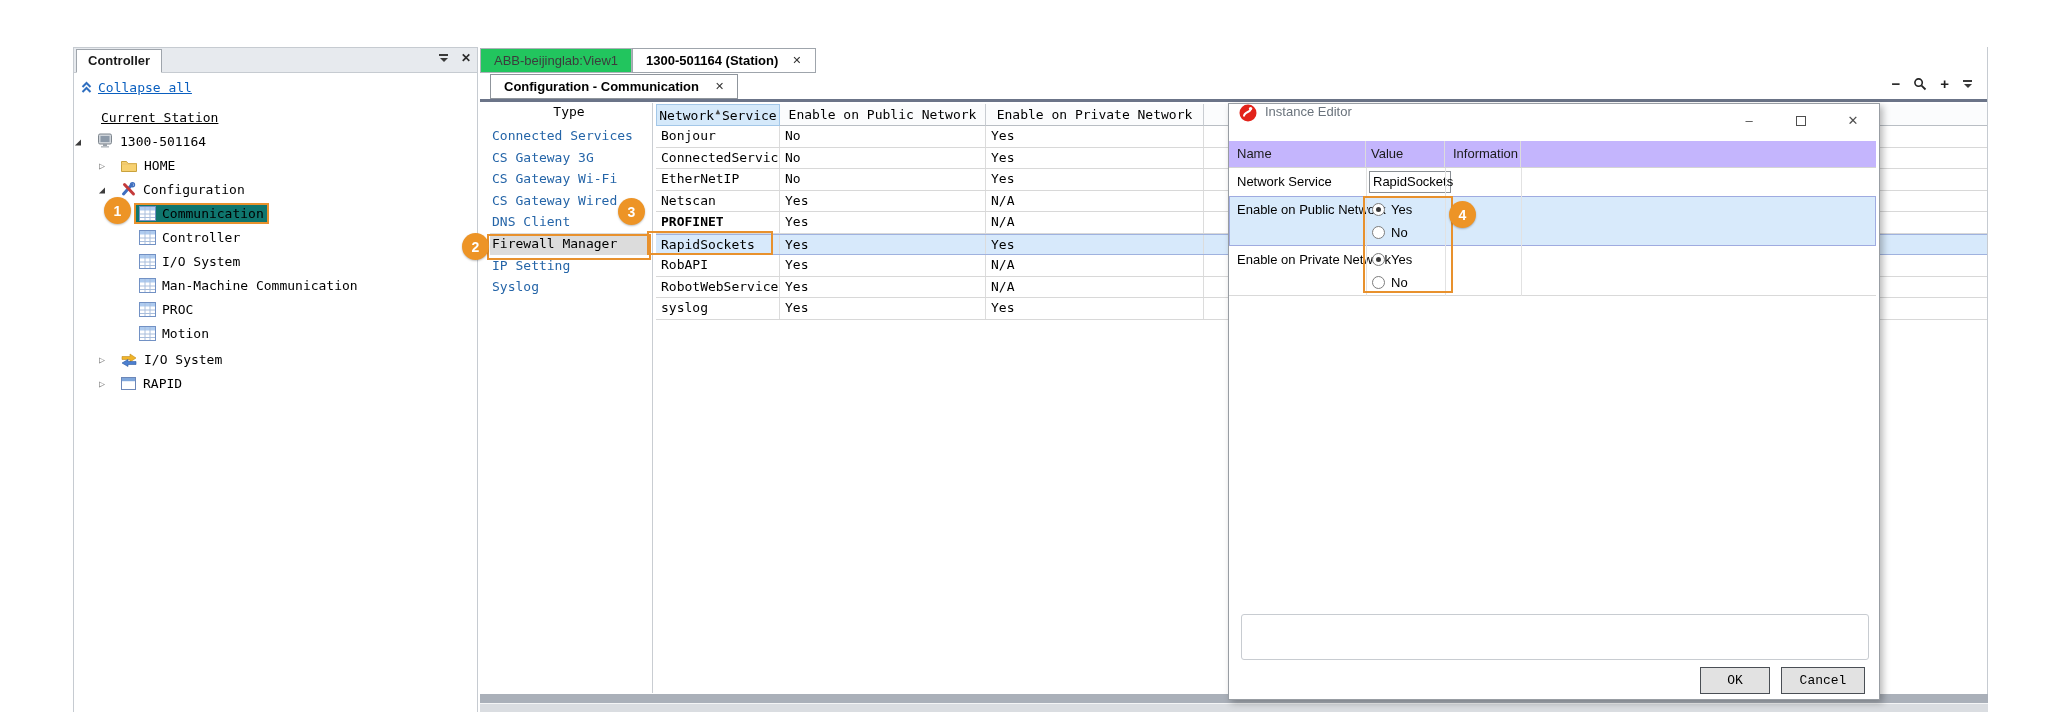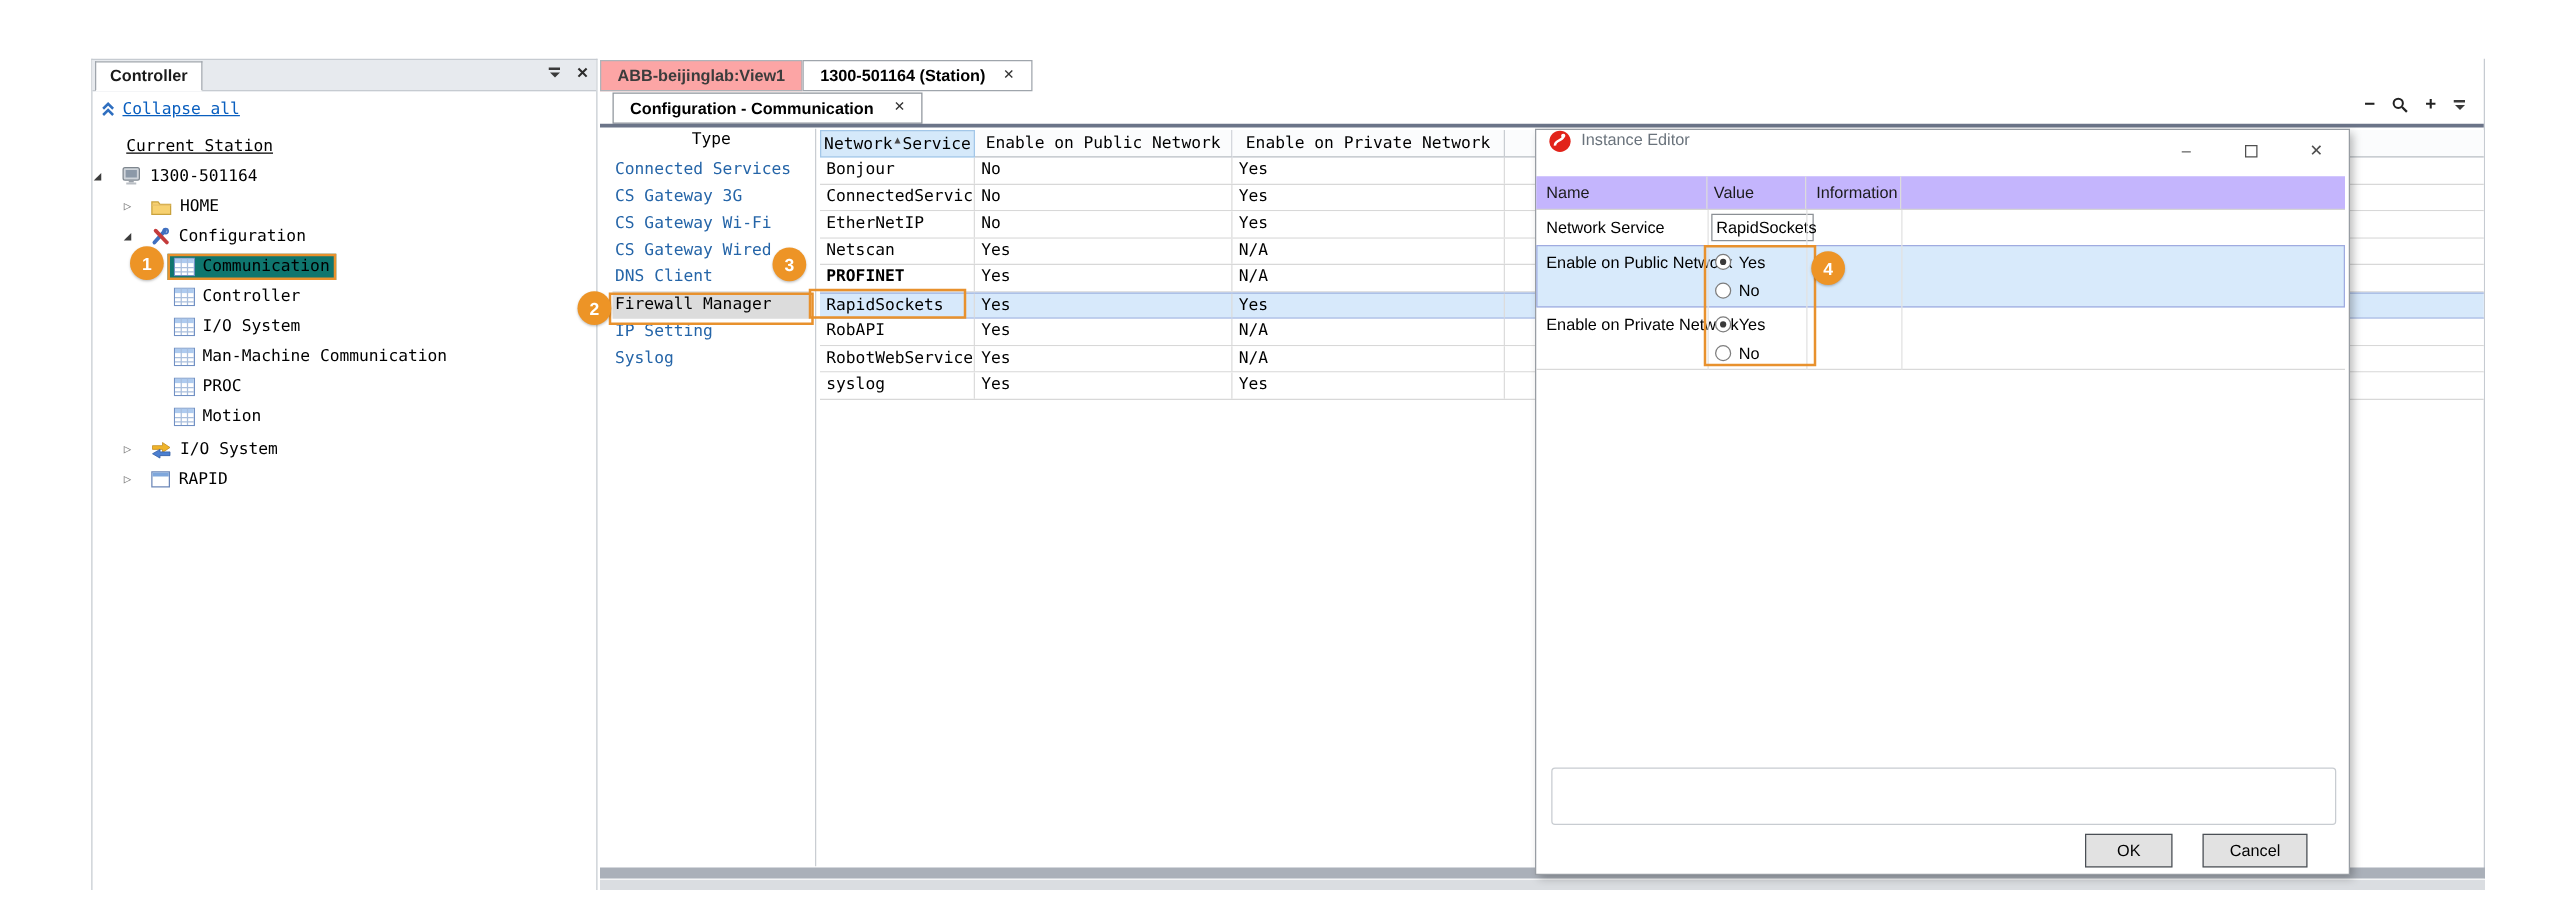--- a/index.html
+++ b/index.html
@@ -31,21 +31,21 @@
   .expander { width:16px; text-align:left; font-size:10px; color:#5a5a5a; flex:0 0 16px; }
   .tree-chip { display:flex; align-items:center; gap:6px; padding:1px 3px; border:2px solid transparent; }
   .tree-chip.sel { background:#0f766e; border-color:#E8912D; }
   .tree-label { color:#000; }
   .tree-gap { height:2px; }
 
   
   #main { position:absolute; left:480px; top:47px; width:1508px; height:665px; border-right:1px solid #C6CBD1; }
   #doc-tabs { position:relative; height:26px; display:flex; align-items:flex-end; }
   .doc-tab { height:25px; line-height:23px; padding:0 13px; font-size:13px; border:1px solid #AEB3B9;
-             background:#fca5a5; color:#3C3C3C; display:flex; align-items:center; gap:14px;font-weight:bold; }
+             background:#22c55e; color:#3C3C3C; display:flex; align-items:center; gap:14px; }
   .doc-tab.active { background:#fff; border-color:#9FA5AC; color:#000; font-weight:bold; }
   .tab-close { font-size:11px; font-weight:normal; color:#333; }
 
   #view-tabs { position:relative; height:26px; }
   #view-tab { position:absolute; left:10px; top:1px; height:25px; line-height:23px; padding:0 13px;
               background:#fff; border:1px solid #8F959C; font-size:13px; font-weight:bold; color:#000;
               display:flex; align-items:center; gap:16px; }
   #view-toolbar { position:absolute; right:14px; top:4px; display:flex; align-items:center; gap:13px; }
   .tool-glyph { font-size:15px; font-weight:bold; color:#222; line-height:14px; }
 
@@ -104,21 +104,21 @@
   .radio-group { padding-left:6px; padding-top:3px; display:flex; flex-direction:column; gap:3px; }
   .radio-line { display:flex; align-items:center; gap:6px; height:20px; }
   .radio { width:13px; height:13px; border-radius:50%; border:1px solid #7d7d7d; background:#fff; position:relative; flex:0 0 13px; }
   .radio.sel::after { content:""; position:absolute; left:3px; top:3px; width:5px; height:5px; border-radius:50%; background:#3a3a3a; }
   .radio-label { font-size:13px; color:#000; }
 
   #dlg-radios-outline { position:absolute; left:134px; top:92px; width:90px; height:97px;
                         border:2px solid #E8912D; pointer-events:none; z-index:4; }
   #dlg-comment { position:absolute; left:12px; top:510px; width:628px; height:46px;
                  border:1px solid #C8CCD1; border-radius:3px; background:#fff; }
-  #dlg-buttons { position:absolute; right:33px; top:563px; display:flex; gap:24px; }
+  #dlg-buttons { position:absolute; right:14px; top:563px; display:flex; gap:11px;font-family:Liberation Mono, monospace; }
   .dlg-btn { height:27px; background:#E2E2E2; border:1px solid #4A4F55; font-size:13px; color:#000;
              display:flex; align-items:center; justify-content:center; }
   #btn-ok { width:70px; } #btn-cancel { width:84px; }
 
   
   .hl-box { position:absolute; border:2px solid #E8912D; pointer-events:none; z-index:15; }
   #box-firewall { left:487px; top:234px; width:164px; height:26px; }
   #box-rapidsockets { left:647px; top:231px; width:126px; height:24px; }
   .callout { position:absolute; width:27px; height:27px; border-radius:50%; background:#ED9426;
              color:#fff; font-size:14px; font-weight:bold; display:flex; align-items:center;

